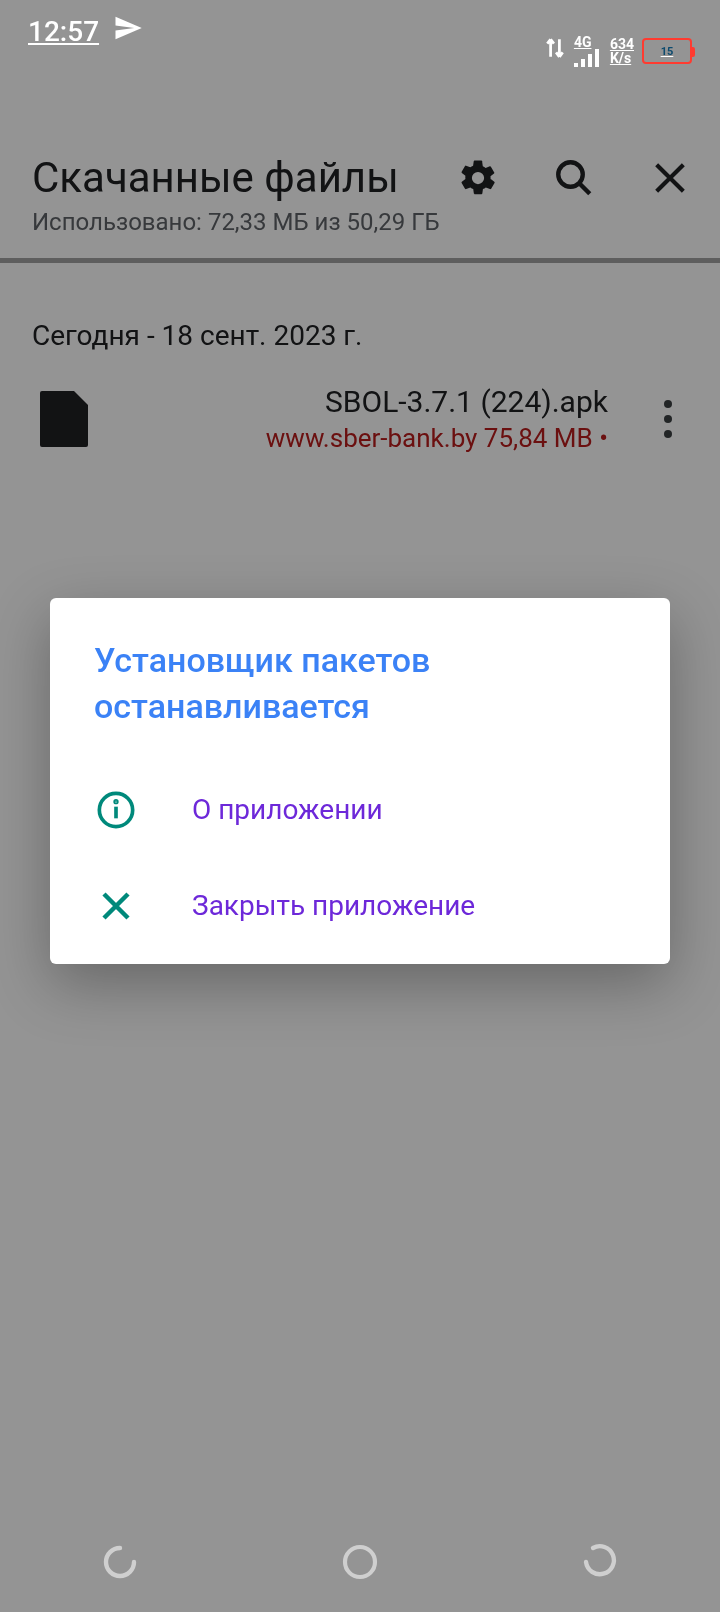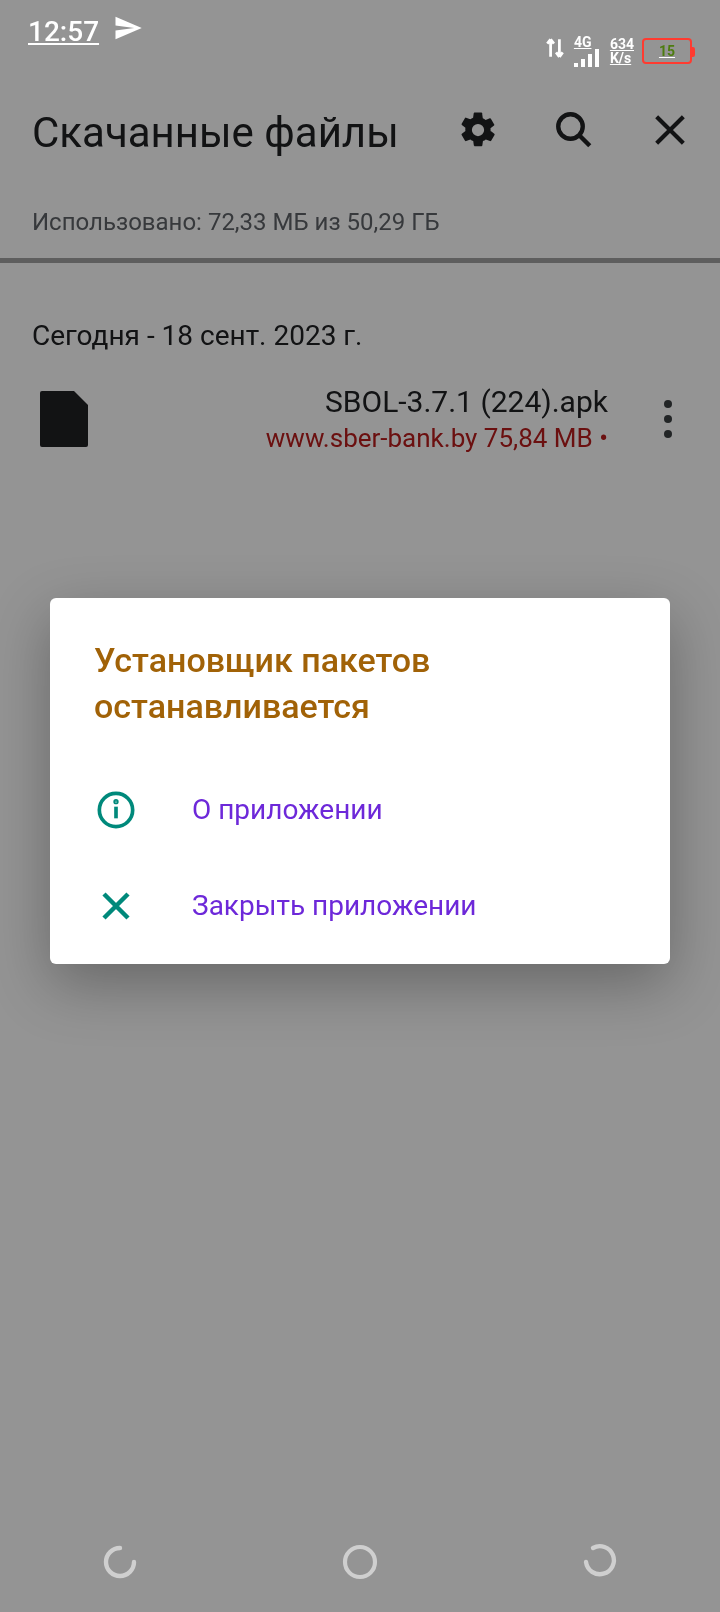--- a/index.html
+++ b/index.html
@@ -39,27 +39,27 @@
   justify-content: center;
 }
 .battery-frame::after {
   content: "";
   position: absolute;
   right: -5px; top: 7px;
   width: 3px; height: 10px;
   background: #ff3b30;
   border-radius: 0 2px 2px 0;
 }
-.battery-text { font-size: 14px; font-weight: 700; color: #4d7c0f; }
+.battery-text { font-size: 11px; font-weight: 700; color: #0c4a6e; }
 
 
 .app-header {
   height: 140px;
   display: flex;
-  align-items: center;
+  align-items: flex-end;
   padding: 0 28px 0 32px;
 }
 .app-title {
   flex: 1;
   font-size: 42px;
   font-weight: 400;
   color: #202124;
 }
 .header-icons { display: flex; align-items: center; gap: 52px; }
 .header-icon { width: 44px; height: 44px; display: flex; align-items: center; justify-content: center; }
@@ -128,21 +128,21 @@
   background: #fff;
   border-radius: 6px;
   z-index: 20;
   box-shadow: 0 20px 60px rgba(0,0,0,0.3);
   padding-bottom: 10px;
 }
 .dialog-title {
   padding: 40px 44px 32px;
   font-size: 34px;
   font-weight: 500;
-  color: #a16207;
+  color: #3b82f6;
   line-height: 1.35;
 }
 .dialog-row {
   display: flex;
   align-items: center;
   padding: 26px 44px;
   gap: 54px;
 }
 .dialog-icon {
   width: 44px; height: 44px;
@@ -261,21 +261,21 @@
         </svg>
     </div>
     <div class="dialog-row-text">О приложении</div>
   </div>
   <div class="dialog-row">
     <div class="dialog-icon">
       <svg width="36" height="36" viewBox="0 0 24 24" fill="none" stroke="#00897b" stroke-width="3">
           <path d="M4 4l16 16M20 4L4 20"></path>
         </svg>
     </div>
-    <div class="dialog-row-text">Закрыть приложении</div>
+    <div class="dialog-row-text">Закрыть приложение</div>
   </div>
 </div>
 
 <div class="nav-bar">
   <div class="nav-btn">
     <span>
       <svg width="42" height="42" viewBox="0 0 24 24" fill="none" stroke="#cfcfcf" stroke-width="2.5" stroke-linecap="round">
           <path d="M12 4a8 8 0 1 0 8 8"></path>
         </svg>
     </span>

